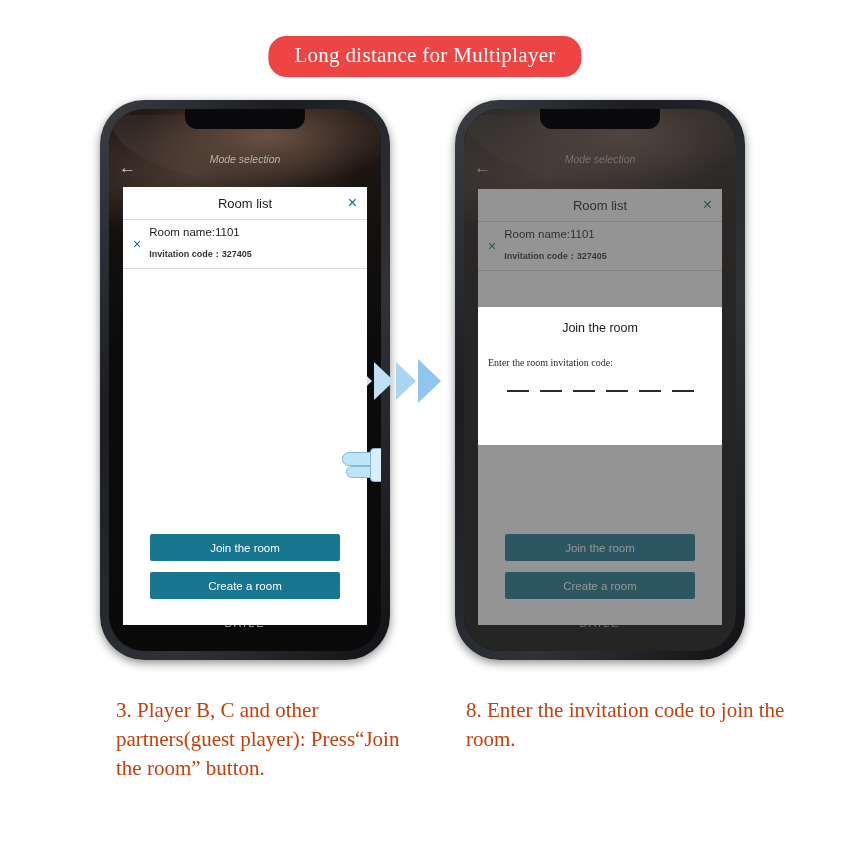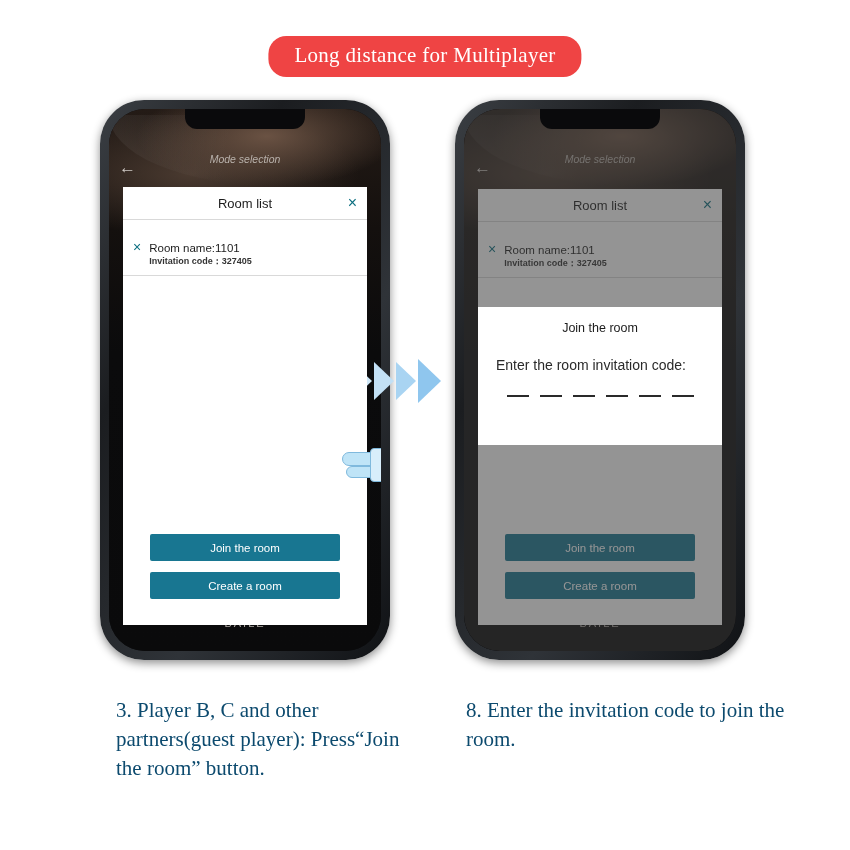--- a/index.html
+++ b/index.html
@@ -196,21 +196,21 @@
     gap: 8px;
     padding: 6px 10px 7px 8px;
     border-bottom: 1px solid #d9d9d9;
   }
   .room-row-x {
     color: #0c6f80;
     font-size: 14px;
     line-height: 1;
     padding-left: 2px;
   }
-  .room-row-texts { display: flex; flex-direction: column; gap: 1px; margin-top: 16px; }
+  .room-row-texts { display: flex; flex-direction: column; gap: 10px; }
   .room-name { font-size: 11.5px; color: #1c1c1c; }
   .room-code { font-size: 9px; color: #333333; font-weight: bold; }
 
   .room-body { flex: 1; position: relative; }
 
   .btn-stack {
     position: absolute;
     left: 50%;
     transform: translateX(-50%);
     bottom: 26px;
@@ -282,23 +282,24 @@
     align-items: center;
     padding-top: 14px;
     box-sizing: border-box;
   }
   .join-modal-title {
     font-size: 12.5px;
     color: #1b1b1b;
   }
   .join-modal-label {
     align-self: flex-start;
-    margin: 22px 0 0 18px;
-    font-size: 14px;
+    margin: 22px 0 0 10px;
+    font-size: 10px;
     color: #2a2a2a;
+    font-family: Liberation Serif, serif;
   }
   .code-dashes {
     margin-top: 22px;
     display: flex;
     gap: 11px;
   }
   .code-dashes span {
     display: block;
     width: 22px;
     height: 2px;
@@ -324,21 +325,21 @@
   }
   .chev.c2 { border-left-color: #c2e0f5; }
   .chev.c3 { border-left-color: #a9d4f2; }
   .chev.c4 { border-left-color: #8fc6ee; border-top-width: 22px; border-bottom-width: 22px; border-left-width: 23px; }
 
   
   .caption {
     position: absolute;
     font-family: "Liberation Serif", serif;
     font-size: 21px;
-    color: #0c4a6e;
+    color: #c2410c;
     line-height: 1.38;
   }
   .caption.left  { left: 116px; top: 696px; width: 300px; }
   .caption.right { left: 466px; top: 696px; width: 320px; }
 </style>
 </head>
 <body>
 
 <div class="title-banner">
   <span>Long distance for Multiplayer</span>

